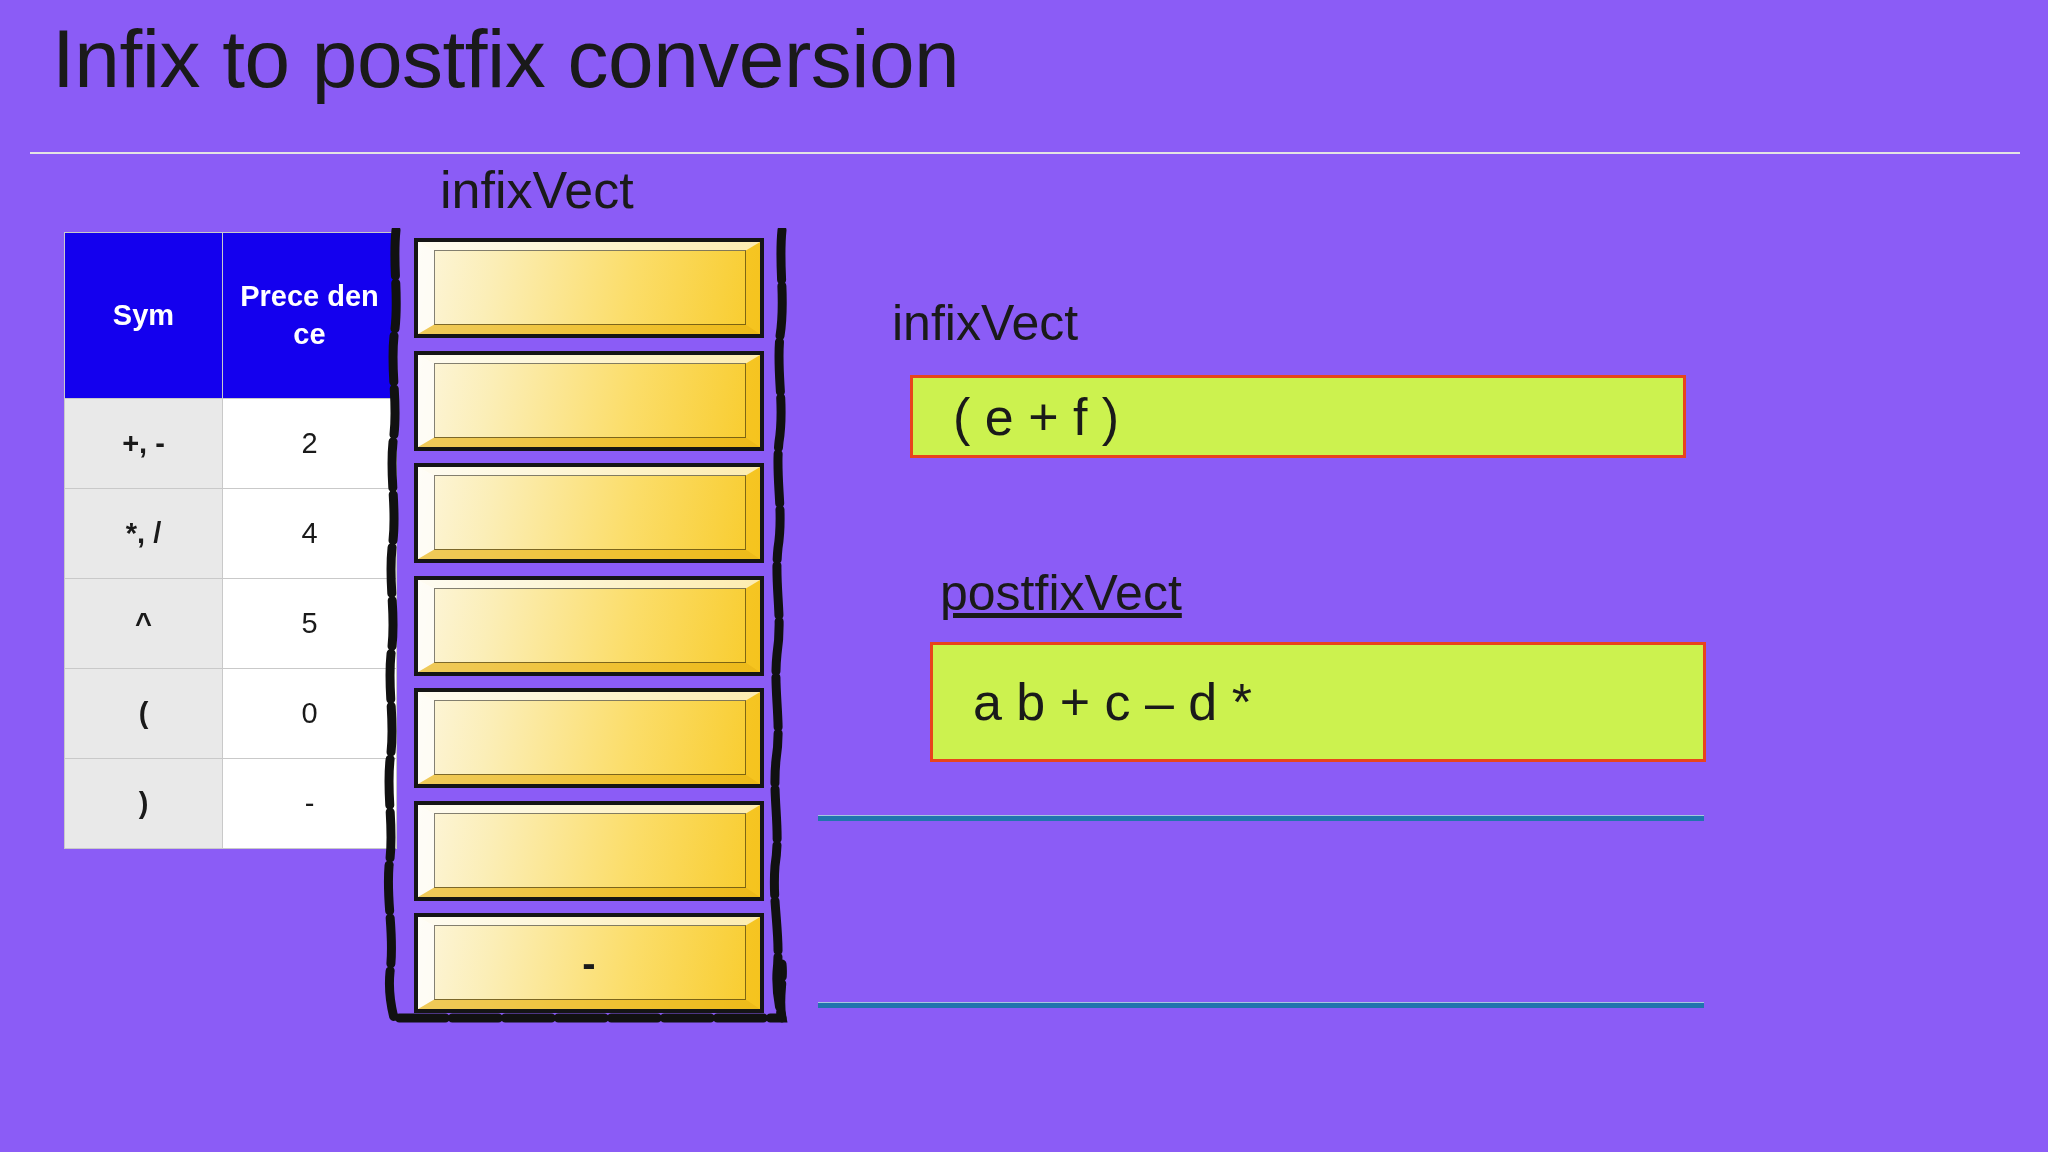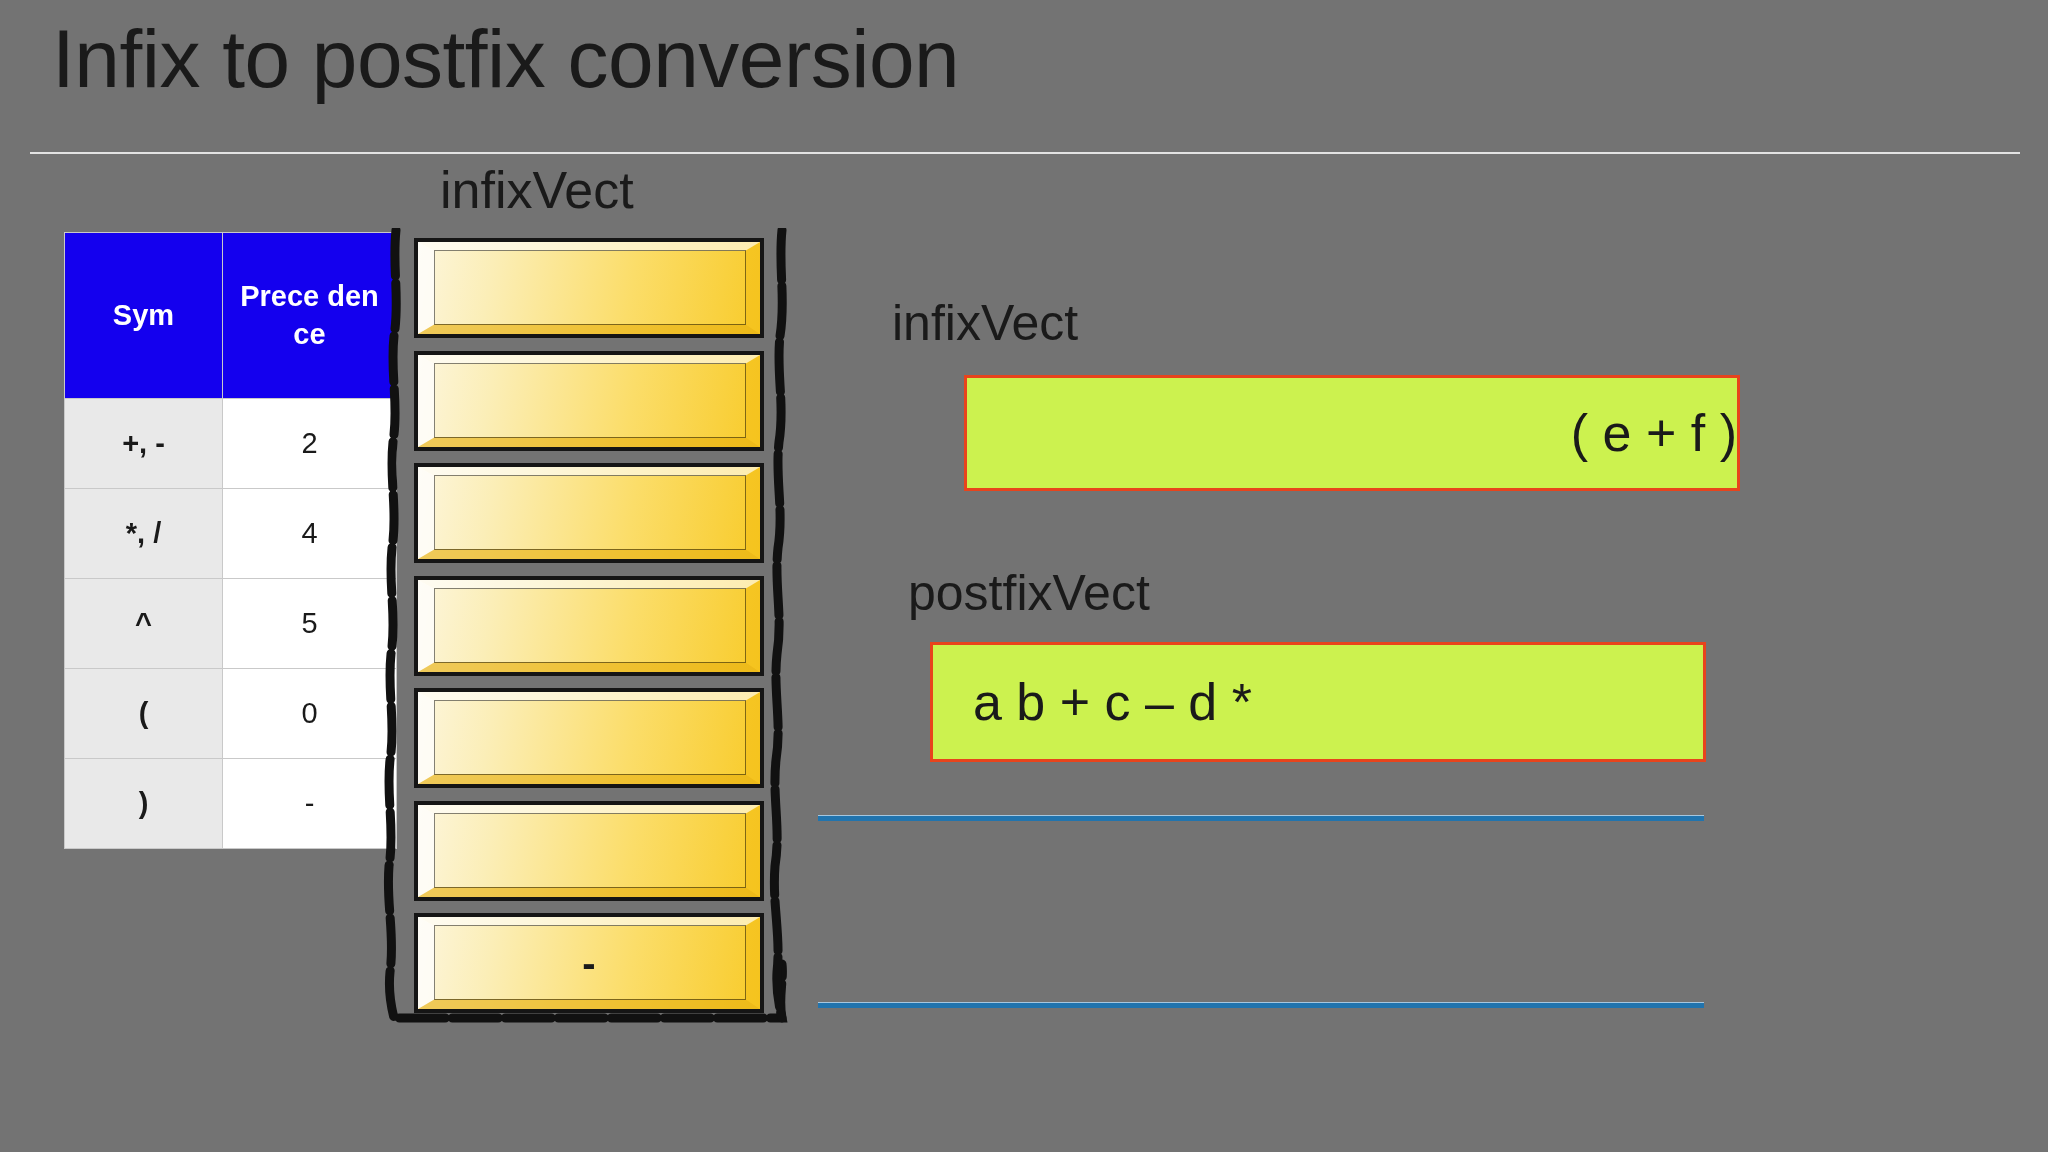--- a/index.html
+++ b/index.html
@@ -6,21 +6,21 @@
   html, body {
     margin: 0; padding: 0;
     width: 2048px; height: 1152px;
     background: #ffffff;
     font-family: "Liberation Sans", sans-serif;
     overflow: hidden;
   }
   #slide {
     position: relative;
     width: 2048px; height: 1152px;
-    background: #737373;
+    background: #8b5cf6;
   }
 
   
   #title {
     position: absolute;
     left: 52px; top: 18px;
     width: 1900px;
     font-size: 82px;
     font-weight: 400;
     color: #1a1a1a;
@@ -161,22 +161,22 @@
     display: flex;
     align-items: center;
   }
   .vec-box .vec-text {
     font-size: 52px;
     color: #1a1a1a;
     padding-left: 40px;
     white-space: nowrap;
   }
   #infix-label  { left: 892px; top: 294px; text-align: center; }
-  #infix-box    { left: 964px; top: 375px; width: 776px; height: 116px; justify-content: flex-end; }
-  #postfix-label{ left: 908px; top: 564px; }
+  #infix-box    { left: 910px; top: 375px; width: 776px; height: 83px; }
+  #postfix-label{ left: 940px; top: 564px; text-decoration: underline; }
   #postfix-box  { left: 930px; top: 642px; width: 776px; height: 120px; }
 
   
   .blue-rule {
     position: absolute;
     left: 818px;
     width: 886px;
     height: 6px;
     background: #2174ae;
     box-shadow: 0 1px 0 rgba(255,255,255,0.6) inset;

